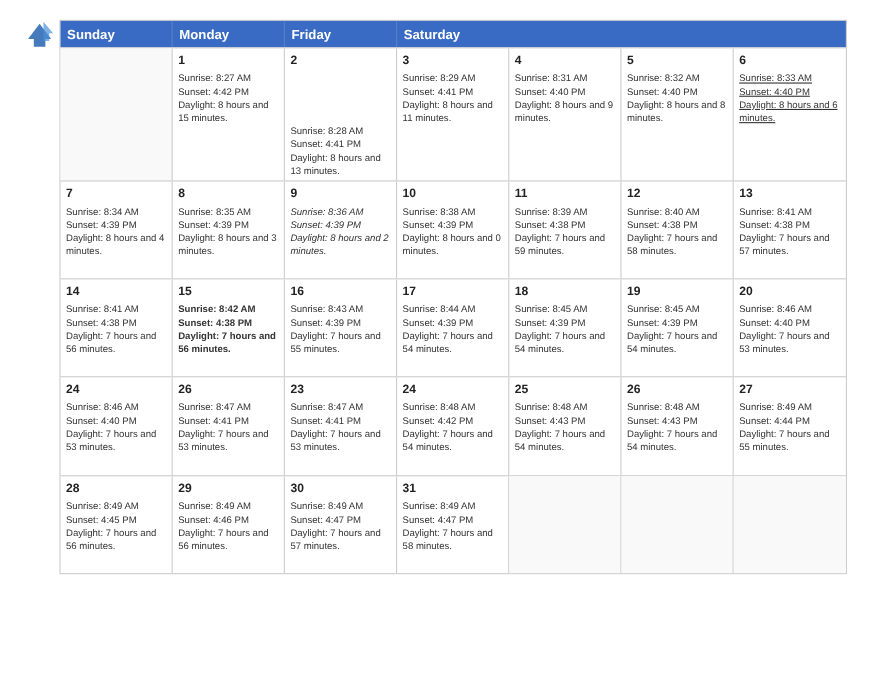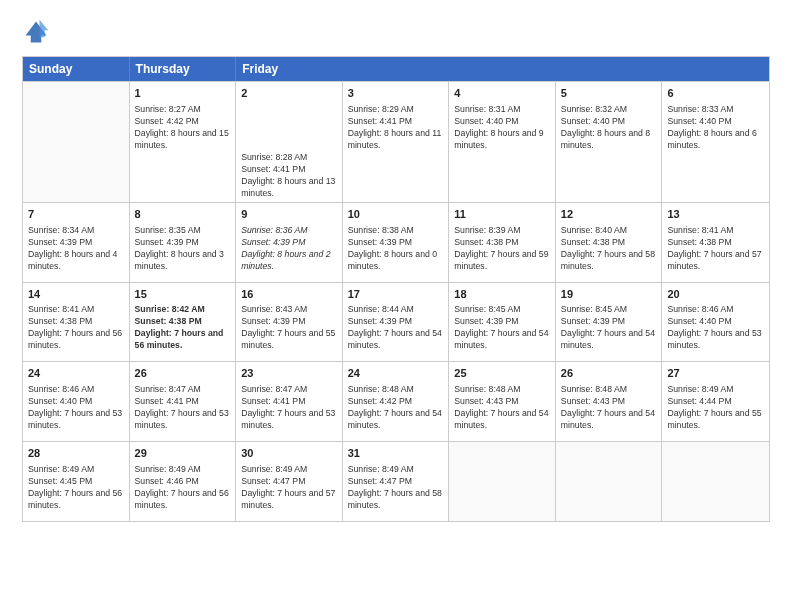--- a/index.html
+++ b/index.html
@@ -8,21 +8,21 @@
       height: 612px;
       background: #fff;
       font-family: Arial, sans-serif;
       overflow: hidden;
     }
     .page {
       width: 792px;
       height: 532px;
       padding: 18px 22px 10px 22px;
       display: flex;
-      flex-direction: column;
+      flex-direction: row;
     }
     .header {
       display: flex;
       align-items: flex-start;
       justify-content: space-between;
       margin-bottom: 10px;
     }
     .logo {
       display: flex;
       align-items: center;
@@ -129,22 +129,23 @@
     </div>
     <div class="title-block">
       <div class="month-title"></div>
       <div class="subtitle"></div>
     </div>
   </div>
 
   <div class="calendar">
     <div class="cal-header-row">
     <div class="cal-header-cell">Sunday</div>
-        <div class="cal-header-cell">Thursday</div>
+        <div class="cal-header-cell">Monday</div>
         <div class="cal-header-cell">Friday</div>
+        <div class="cal-header-cell">Saturday</div>
       </div>
     <div class="cal-body">
     <div class="cal-row">
           <div class="cal-cell empty"></div>
           <div class="cal-cell">
             <div class="day-num">1</div>
             <div class="cell-text" style="white-space: pre-line;">Sunrise: 8:27 AM
 Sunset: 4:42 PM
 Daylight: 8 hours and 15 minutes.</div>
           </div>
@@ -167,21 +168,21 @@
 Daylight: 8 hours and 9 minutes.</div>
           </div>
           <div class="cal-cell">
             <div class="day-num">5</div>
             <div class="cell-text" style="white-space: pre-line;">Sunrise: 8:32 AM
 Sunset: 4:40 PM
 Daylight: 8 hours and 8 minutes.</div>
           </div>
           <div class="cal-cell">
             <div class="day-num">6</div>
-            <div class="cell-text" style="white-space: pre-line;">Sunrise: 8:33 AM
+            <div class="cell-text" style="white-space: pre-line; text-decoration: underline;">Sunrise: 8:33 AM
 Sunset: 4:40 PM
 Daylight: 8 hours and 6 minutes.</div>
           </div>
         </div>
         <div class="cal-row">
           <div class="cal-cell">
             <div class="day-num">7</div>
             <div class="cell-text" style="white-space: pre-line;">Sunrise: 8:34 AM
 Sunset: 4:39 PM
 Daylight: 8 hours and 4 minutes.</div>

